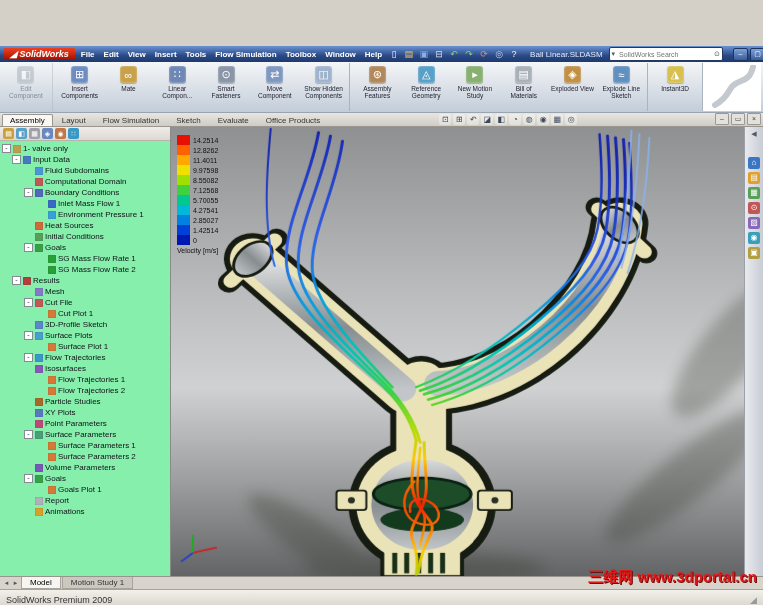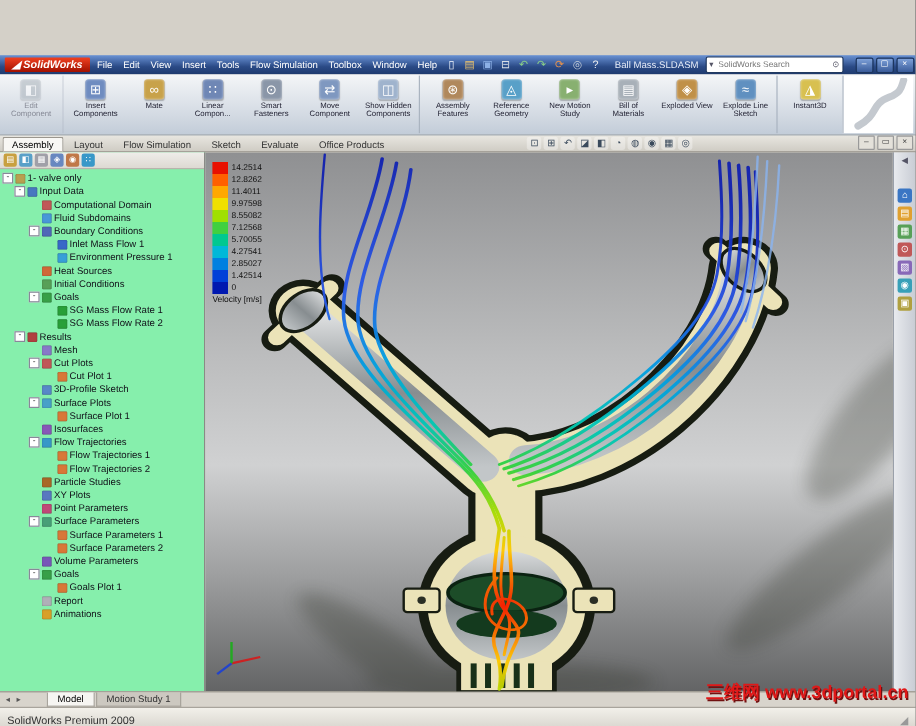--- a/index.html
+++ b/index.html
@@ -2,21 +2,21 @@
 <html><head>
 <meta charset="utf-8">
 <style>
   html,body{margin:0;padding:0;background:#666;}
   body{width:763px;height:605px;overflow:hidden;font-family:"Liberation Sans",sans-serif;}
   .app{width:763px;height:605px;display:flex;flex-direction:column;position:relative;background:#d4d0c8;}
 
   
   .titlebar{height:16px;background:linear-gradient(#6a92d4,#2a4a86 60%,#1e3a6e);display:flex;align-items:center;gap:6px;padding:0 4px;flex:0 0 auto;margin-top:46px;}
   .logo{background:linear-gradient(#f04020,#a01000);color:#fff;font-weight:bold;font-style:italic;font-size:9px;padding:1px 6px;border-radius:1px;white-space:nowrap;}
-  .menubar{display:flex;gap:9px;color:#fff;font-size:8px;white-space:nowrap;}
+  .menubar{display:flex;gap:9px;color:#fff;font-size:8px;white-space:nowrap;font-weight:bold;}
   .qicons{display:flex;gap:3px;}
   .qicon{width:12px;height:12px;font-size:9px;line-height:12px;text-align:center;}
   .doctitle{color:#e6ecf8;font-size:8px;margin-left:4px;white-space:nowrap;}
   .search{margin-left:auto;display:flex;align-items:center;background:#fff;border:1px solid #223a60;border-radius:2px;height:12px;width:112px;font-size:7px;color:#556;padding:0 2px;gap:2px;}
   .search input{border:0;outline:0;flex:1;font-size:7px;min-width:0;background:transparent;color:#333;}
   .winbtns{display:flex;gap:2px;margin-left:4px;}
   .winbtn{width:13px;height:11px;background:linear-gradient(#7da0d8,#3a5c9a);border:1px solid #1c355e;border-radius:2px;color:#fff;font-size:7px;line-height:10px;text-align:center;}
 
   
   .ribbon{height:48px;background:linear-gradient(#f4f6f8,#d2d9e2 70%,#c2ccd8);border-bottom:1px solid #98a4b2;display:flex;align-items:stretch;padding:1px 2px;gap:1px;flex:0 0 auto;overflow:hidden;}
@@ -58,21 +58,21 @@
   .lswatch{width:13px;height:10px;flex:0 0 auto;}
   .lval{font-size:7px;color:#101010;margin-left:3px;}
   .llabel{font-size:7px;color:#101010;margin-top:2px;}
 
   .taskpane{width:18px;background:linear-gradient(90deg,#e8eaee,#c8ccd4);border-left:1px solid #9aa0aa;display:flex;flex-direction:column;align-items:center;padding-top:3px;gap:3px;flex:0 0 auto;}
   .tpcollapse{font-size:7px;color:#556;height:10px;}
   .tpicons{display:flex;flex-direction:column;gap:3px;margin-top:14px;}
   .tpicon{width:12px;height:12px;border-radius:2px;color:#fff;font-size:8px;line-height:12px;text-align:center;}
 
   
-  .bottombar{height:12px;background:#d8d4cc;border-top:1px solid #98948c;display:flex;align-items:center;padding:0 2px;gap:19px;flex:0 0 auto;}
+  .bottombar{height:12px;background:#d8d4cc;border-top:1px solid #98948c;display:flex;align-items:center;padding:0 2px;gap:1px;flex:0 0 auto;}
   .bnav{font-size:7px;color:#555;width:9px;text-align:center;}
   .btab{font-size:8px;padding:0 8px;height:11px;line-height:11px;color:#333;border:1px solid #a8a49c;border-top:0;background:#ccc8c0;white-space:nowrap;}
   .btab.active{background:#f6f5f2;color:#000;}
   .statusbar{height:15px;background:linear-gradient(#f2f0ea,#dcd9d2);border-top:1px solid #a8a49c;display:flex;align-items:flex-end;font-size:9px;color:#333;padding:0 6px;flex:0 0 auto;}
   .grip{margin-left:auto;color:#999;font-size:9px;}
 
   .watermark{position:absolute;right:6px;bottom:18px;font-size:15px;font-weight:bold;color:#e01818;text-shadow:1px 1px 0 #701010;z-index:9;white-space:nowrap;}
 </style>
 </head>
 <body>
@@ -98,21 +98,21 @@
     <span class="qicon" style="color: rgb(242, 246, 252);">▯</span>
         <span class="qicon" style="color: rgb(240, 196, 106);">▤</span>
         <span class="qicon" style="color: rgb(140, 176, 230);">▣</span>
         <span class="qicon" style="color: rgb(216, 222, 230);">⊟</span>
         <span class="qicon" style="color: rgb(136, 204, 136);">↶</span>
         <span class="qicon" style="color: rgb(136, 204, 136);">↷</span>
         <span class="qicon" style="color: rgb(224, 144, 80);">⟳</span>
         <span class="qicon" style="color: rgb(200, 208, 218);">◎</span>
         <span class="qicon" style="color: rgb(240, 240, 240);">?</span>
       </div>
-    <span class="doctitle">Ball Mass.SLDASM</span>
+    <span class="doctitle">Ball Linear.SLDASM</span>
     <div class="search">
       <span>▾</span>
       <input placeholder="SolidWorks Search" style="">
       <span>⊙</span>
     </div>
     <div class="winbtns">
 
     <span class="winbtn">–</span>
         <span class="winbtn">▢</span>
         <span class="winbtn">×</span>
@@ -251,31 +251,31 @@
           </div>
 
           <div class="titem l1">
             <span class="exp">-</span>
             <span class="chip" style="background: rgb(72, 120, 192);"></span>
             <span class="tlabel">Input Data</span>
           </div>
 
           <div class="titem l2">
             <span class="exp"></span>
+            <span class="chip" style="background: rgb(72, 152, 216);"></span>
+            <span class="tlabel">Fluid Subdomains</span>
+          </div>
+
+          <div class="titem l2">
+            <span class="exp"></span>
             <span class="chip" style="background: rgb(192, 88, 88);"></span>
             <span class="tlabel">Computational Domain</span>
           </div>
 
           <div class="titem l2">
-            <span class="exp"></span>
-            <span class="chip" style="background: rgb(72, 152, 216);"></span>
-            <span class="tlabel">Fluid Subdomains</span>
-          </div>
-
-          <div class="titem l2">
             <span class="exp">-</span>
             <span class="chip" style="background: rgb(80, 104, 184);"></span>
             <span class="tlabel">Boundary Conditions</span>
           </div>
 
           <div class="titem l3">
             <span class="exp"></span>
             <span class="chip" style="background: rgb(56, 104, 200);"></span>
             <span class="tlabel">Inlet Mass Flow 1</span>
           </div>
@@ -324,21 +324,21 @@
 
           <div class="titem l2">
             <span class="exp"></span>
             <span class="chip" style="background: rgb(136, 120, 200);"></span>
             <span class="tlabel">Mesh</span>
           </div>
 
           <div class="titem l2">
             <span class="exp">-</span>
             <span class="chip" style="background: rgb(192, 88, 88);"></span>
-            <span class="tlabel">Cut Plots</span>
+            <span class="tlabel">Cut File</span>
           </div>
 
           <div class="titem l3">
             <span class="exp"></span>
             <span class="chip" style="background: rgb(216, 120, 56);"></span>
             <span class="tlabel">Cut Plot 1</span>
           </div>
 
           <div class="titem l2">
             <span class="exp"></span>
@@ -352,29 +352,29 @@
             <span class="tlabel">Surface Plots</span>
           </div>
 
           <div class="titem l3">
             <span class="exp"></span>
             <span class="chip" style="background: rgb(216, 120, 56);"></span>
             <span class="tlabel">Surface Plot 1</span>
           </div>
 
           <div class="titem l2">
+            <span class="exp">-</span>
+            <span class="chip" style="background: rgb(56, 152, 200);"></span>
+            <span class="tlabel">Flow Trajectories</span>
+          </div>
+
+          <div class="titem l2">
             <span class="exp"></span>
             <span class="chip" style="background: rgb(136, 88, 184);"></span>
             <span class="tlabel">Isosurfaces</span>
-          </div>
-
-          <div class="titem l2">
-            <span class="exp">-</span>
-            <span class="chip" style="background: rgb(56, 152, 200);"></span>
-            <span class="tlabel">Flow Trajectories</span>
           </div>
 
           <div class="titem l3">
             <span class="exp"></span>
             <span class="chip" style="background: rgb(216, 120, 56);"></span>
             <span class="tlabel">Flow Trajectories 1</span>
           </div>
 
           <div class="titem l3">
             <span class="exp"></span>

